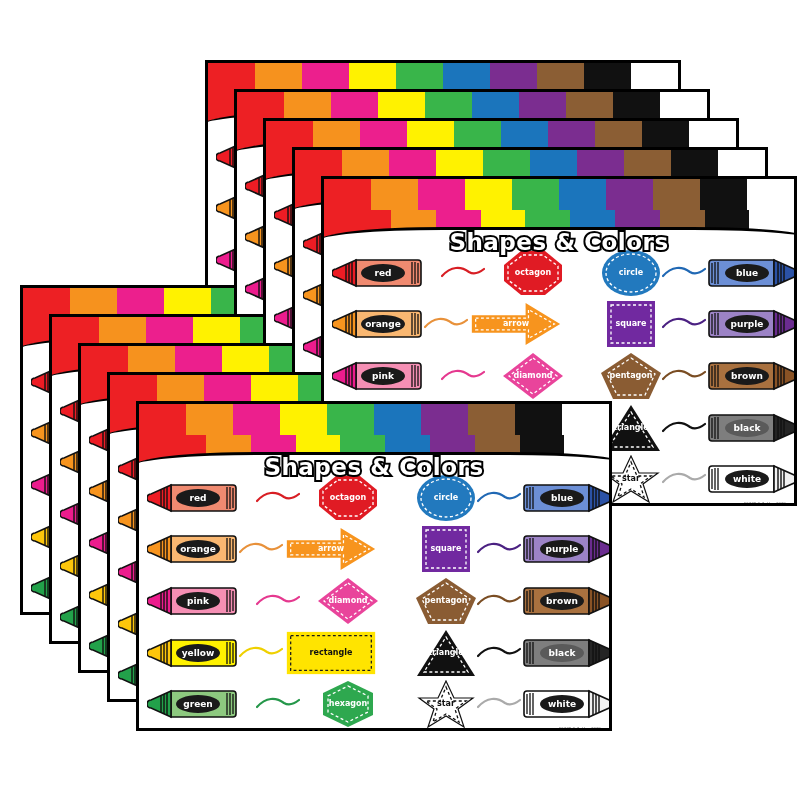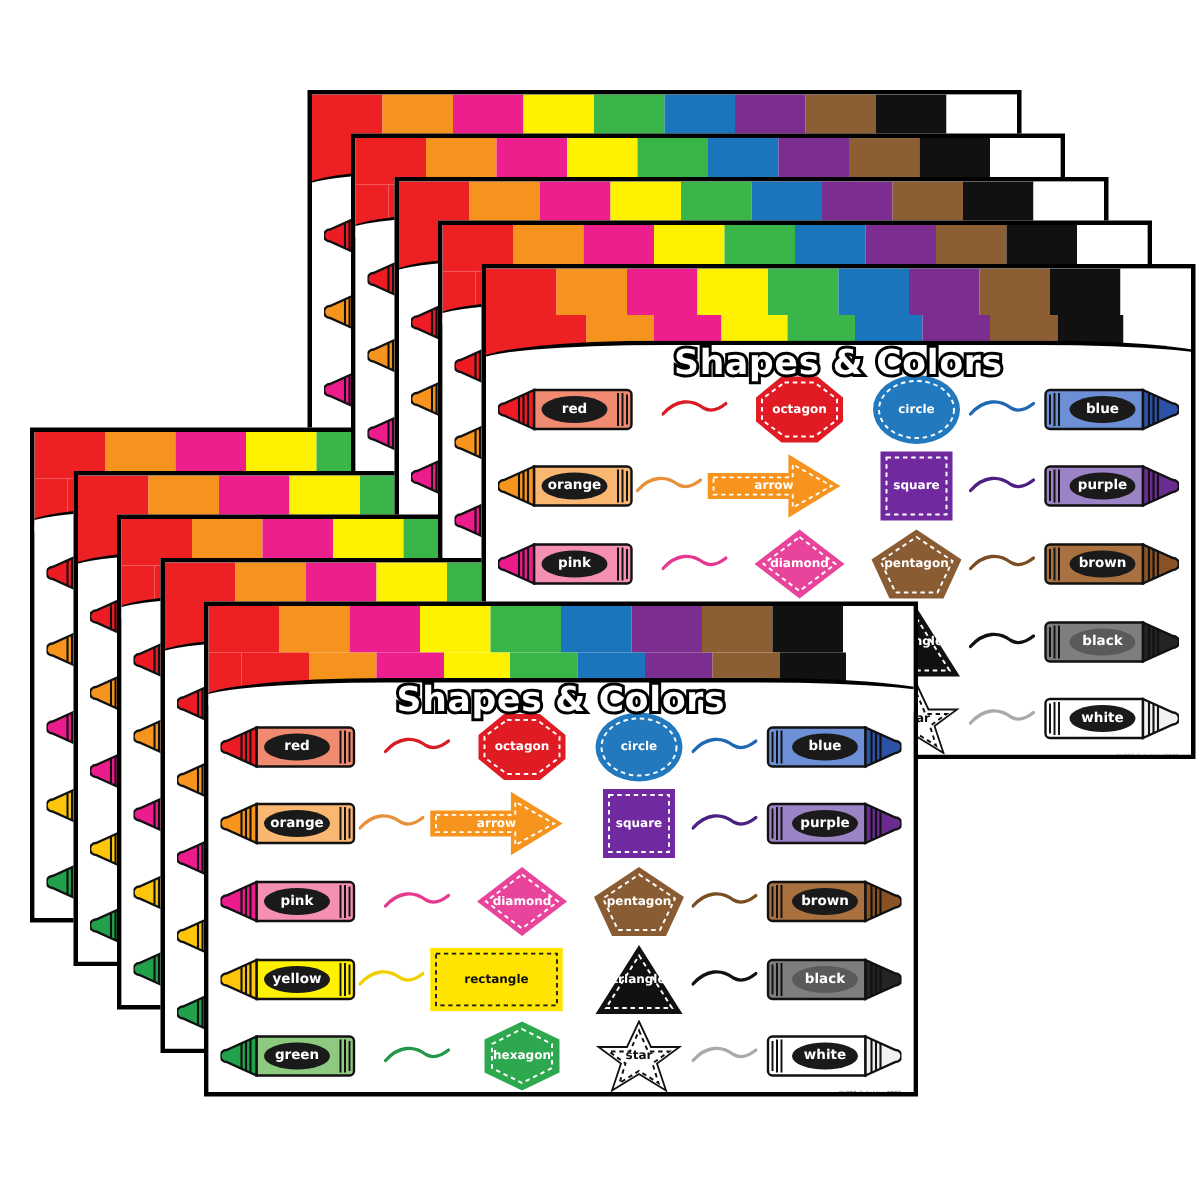--- a/index.html
+++ b/index.html
@@ -48,21 +48,21 @@
     position:absolute;left:0;top:62px;width:100%;height:268px;
     background:#ffffff;
   }
   .curve{
     position:absolute;left:-6px;top:-14px;width:500px;height:28px;
     background:#ffffff;border-radius:50%/100%;border-top:3px solid #000;
     box-sizing:border-box;
   }
 
   
-  .cols{position:absolute;left:0;top:6px;width:100%;height:258px;display:flex;}
+  .cols{position:absolute;left:0;top:6px;width:100%;height:258px;display:flex;gap:20px;}
   .col{flex:1 1 0;position:relative;}
   .row{position:relative;height:20%;display:flex;align-items:center;justify-content:space-between;padding:0 8px;box-sizing:border-box;}
 
   
   .crayon{position:relative;width:92px;height:30px;flex:0 0 auto;}
   .crayon.flip{transform:scaleX(-1);}
   .crayon svg{display:block;width:100%;height:100%;}
   .crayon .clabel{
     position:absolute;left:28px;top:50%;transform:translateY(-50%);
     width:46px;text-align:center;

